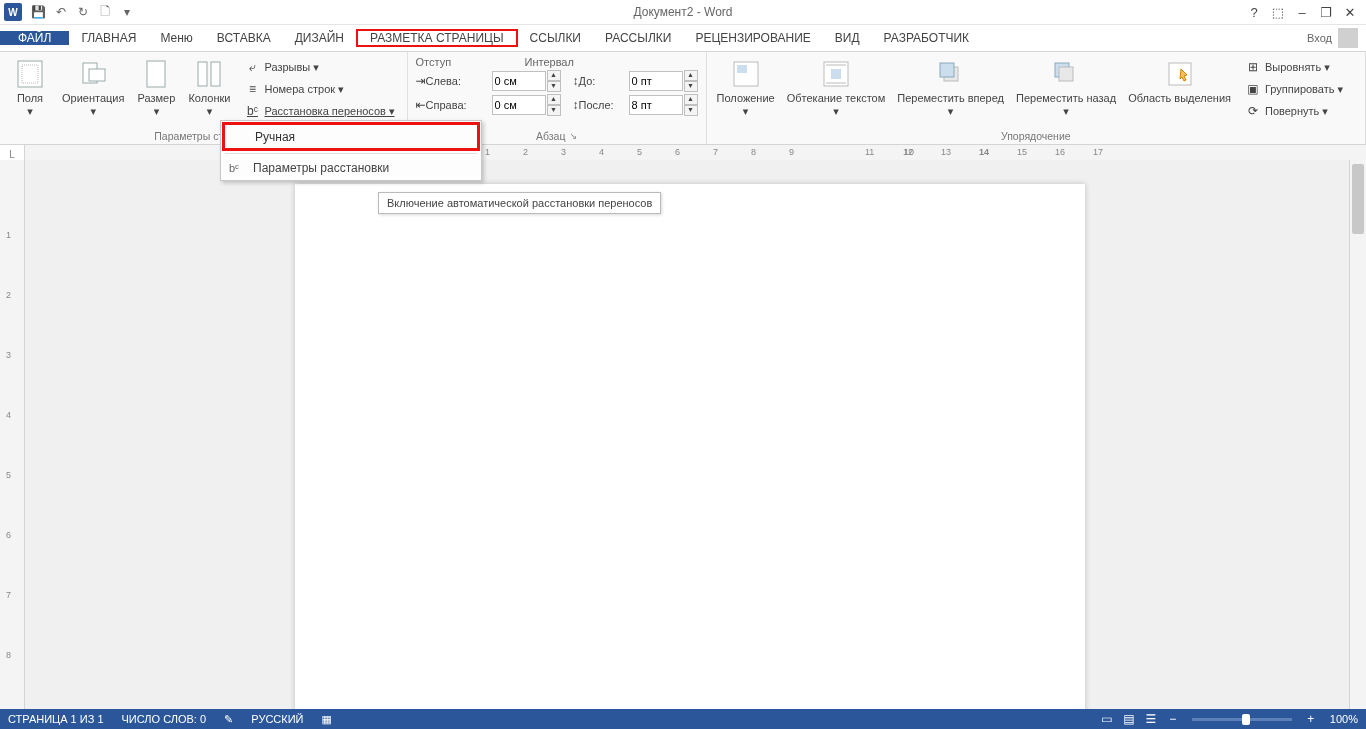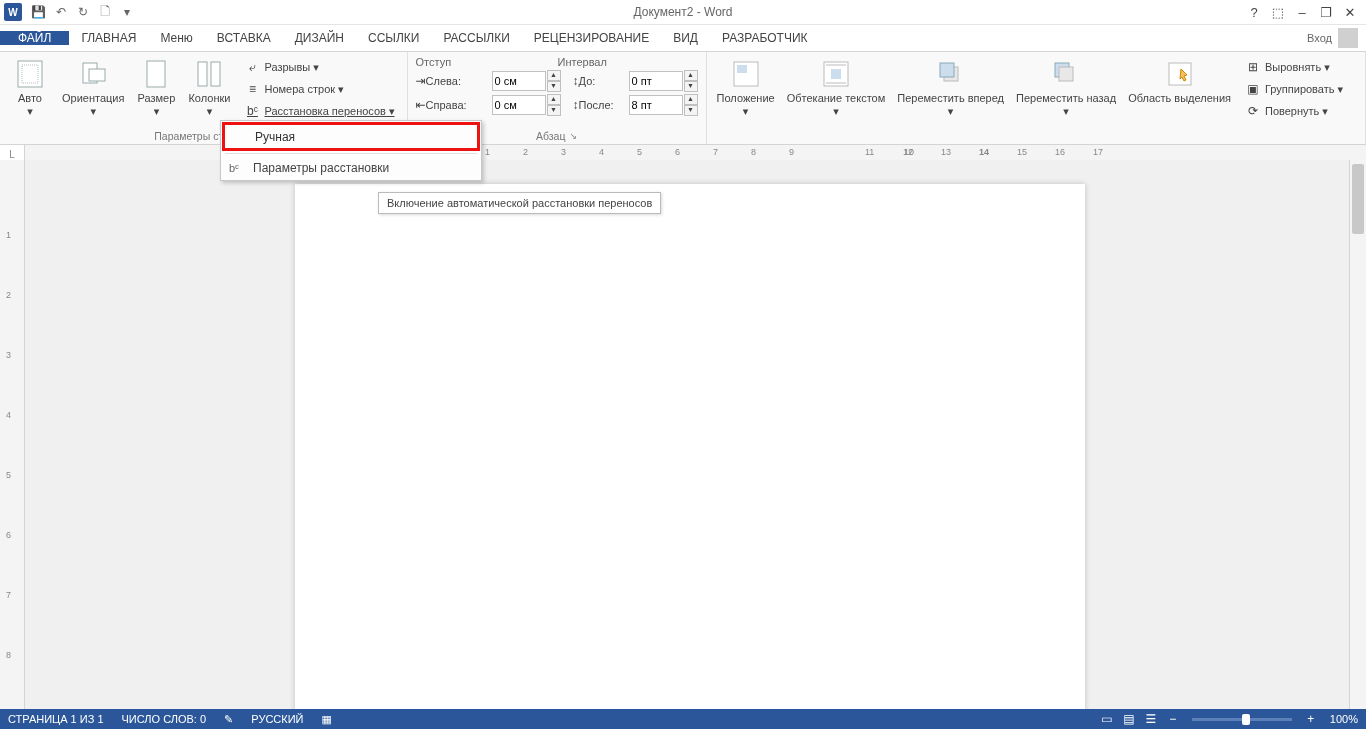--- a/index.html
+++ b/index.html
@@ -21,21 +21,21 @@
 .group-body{flex:1;display:flex;padding:2px 4px}
 .group-label{height:16px;font-size:10.5px;color:#777;text-align:center;padding:0 4px;white-space:nowrap;display:flex;align-items:center;justify-content:center}
 .big-btn{display:flex;flex-direction:column;align-items:center;justify-content:flex-start;padding:4px 6px 0 6px;min-width:40px;font-size:11px;color:#444;text-align:center;line-height:1.2}
 .big-btn .ico{width:32px;height:32px;margin-bottom:2px;display:flex;align-items:center;justify-content:center}
 .small-stack{display:flex;flex-direction:column;justify-content:flex-start;padding:2px 4px}
 .small-btn{height:22px;display:flex;align-items:center;font-size:11px;color:#444;white-space:nowrap;padding:0 4px}
 .small-btn .sico{width:16px;height:16px;margin-right:4px;display:flex;align-items:center;justify-content:center;font-size:12px}
 .hyphenation-highlight{border-bottom:2px solid #e11;text-decoration:underline}
 .para-group .group-body{flex-direction:column;align-items:flex-start;padding:4px 8px}
 .para-header{display:flex;font-size:11px;color:#666;width:260px}
-.para-header span:first-child{width:142px}
+.para-header span:first-child{width:109px}
 .para-row{display:flex;align-items:center;margin-top:2px}
 .para-row .lbl{width:66px;font-size:11px}
 .para-row input{width:48px;height:18px;font-size:11px;border:1px solid #c0c0c0;padding:0 2px;background:#fff}
 .spin{display:flex;flex-direction:column;margin-left:1px}
 .spin div{width:12px;height:9px;border:1px solid #c0c0c0;font-size:7px;line-height:7px;text-align:center;background:#f4f4f4}
 .ruler-area{height:18px;background:#fff;display:flex}
 .ruler-v-corner{width:24px;border-right:1px solid #d4d4d4;display:flex;align-items:center;justify-content:center;color:#888;font-size:10px}
 .ruler-h{flex:1;background:#f4f4f4;position:relative;font-size:9px;color:#888;overflow:hidden}
 .ruler-h span{position:absolute;top:2px}
 .workarea{position:absolute;left:0;right:0;top:160px;bottom:20px;background:#f0f0f0;display:flex}
@@ -84,20 +84,21 @@
     <span>✕</span>
   </div>
 </div>
 
 <div class="tabbar">
   <div class="tab file">ФАЙЛ</div>
   <div class="tab">ГЛАВНАЯ</div>
   <div class="tab">Меню</div>
   <div class="tab">ВСТАВКА</div>
   <div class="tab">ДИЗАЙН</div>
+  <div class="tab active">РАЗМЕТКА СТРАНИЦЫ</div>
   <div class="tab">ССЫЛКИ</div>
   <div class="tab">РАССЫЛКИ</div>
   <div class="tab">РЕЦЕНЗИРОВАНИЕ</div>
   <div class="tab">ВИД</div>
   <div class="tab">РАЗРАБОТЧИК</div>
   <div class="tabbar-right">
     <span>Вход</span>
     <div class="avatar"></div>
   </div>
 </div>
@@ -106,21 +107,21 @@
 
   <div class="group">
     <div class="group-body">
       <div class="big-btn">
         <div class="ico">
             <svg width="28" height="30">
               <rect x="2" y="2" width="24" height="26" fill="#fff" stroke="#9aa"></rect>
               <rect x="6" y="6" width="16" height="18" fill="none" stroke="#bbb" stroke-dasharray="1 1"></rect>
             </svg>
           </div>
-        <span>Авто</span>▾
+        <span>Поля</span>▾
       </div>
       <div class="big-btn">
         <div class="ico">
             <svg width="28" height="30">
               <rect x="4" y="4" width="14" height="20" fill="#fff" stroke="#9aa"></rect>
               <rect x="10" y="10" width="16" height="12" fill="#fff" stroke="#9aa"></rect>
             </svg>
           </div>
         <span>Ориентация</span>▾
       </div>
@@ -254,20 +255,21 @@
         <div class="small-btn">
             <span class="sico">▣</span>
             <span>Группировать ▾</span>
           </div>
         <div class="small-btn">
             <span class="sico">⟳</span>
             <span>Повернуть ▾</span>
           </div>
       </div>
     </div>
+    <div class="group-label">Упорядочение</div>
   </div>
 </div>
 
 <div class="ruler-area">
   <div class="ruler-v-corner">L</div>
   <div class="ruler-h" id="hruler">
       <span style="left: 460px;">1</span>
       <span style="left: 498px;">2</span>
       <span style="left: 536px;">3</span>
       <span style="left: 574px;">4</span>

